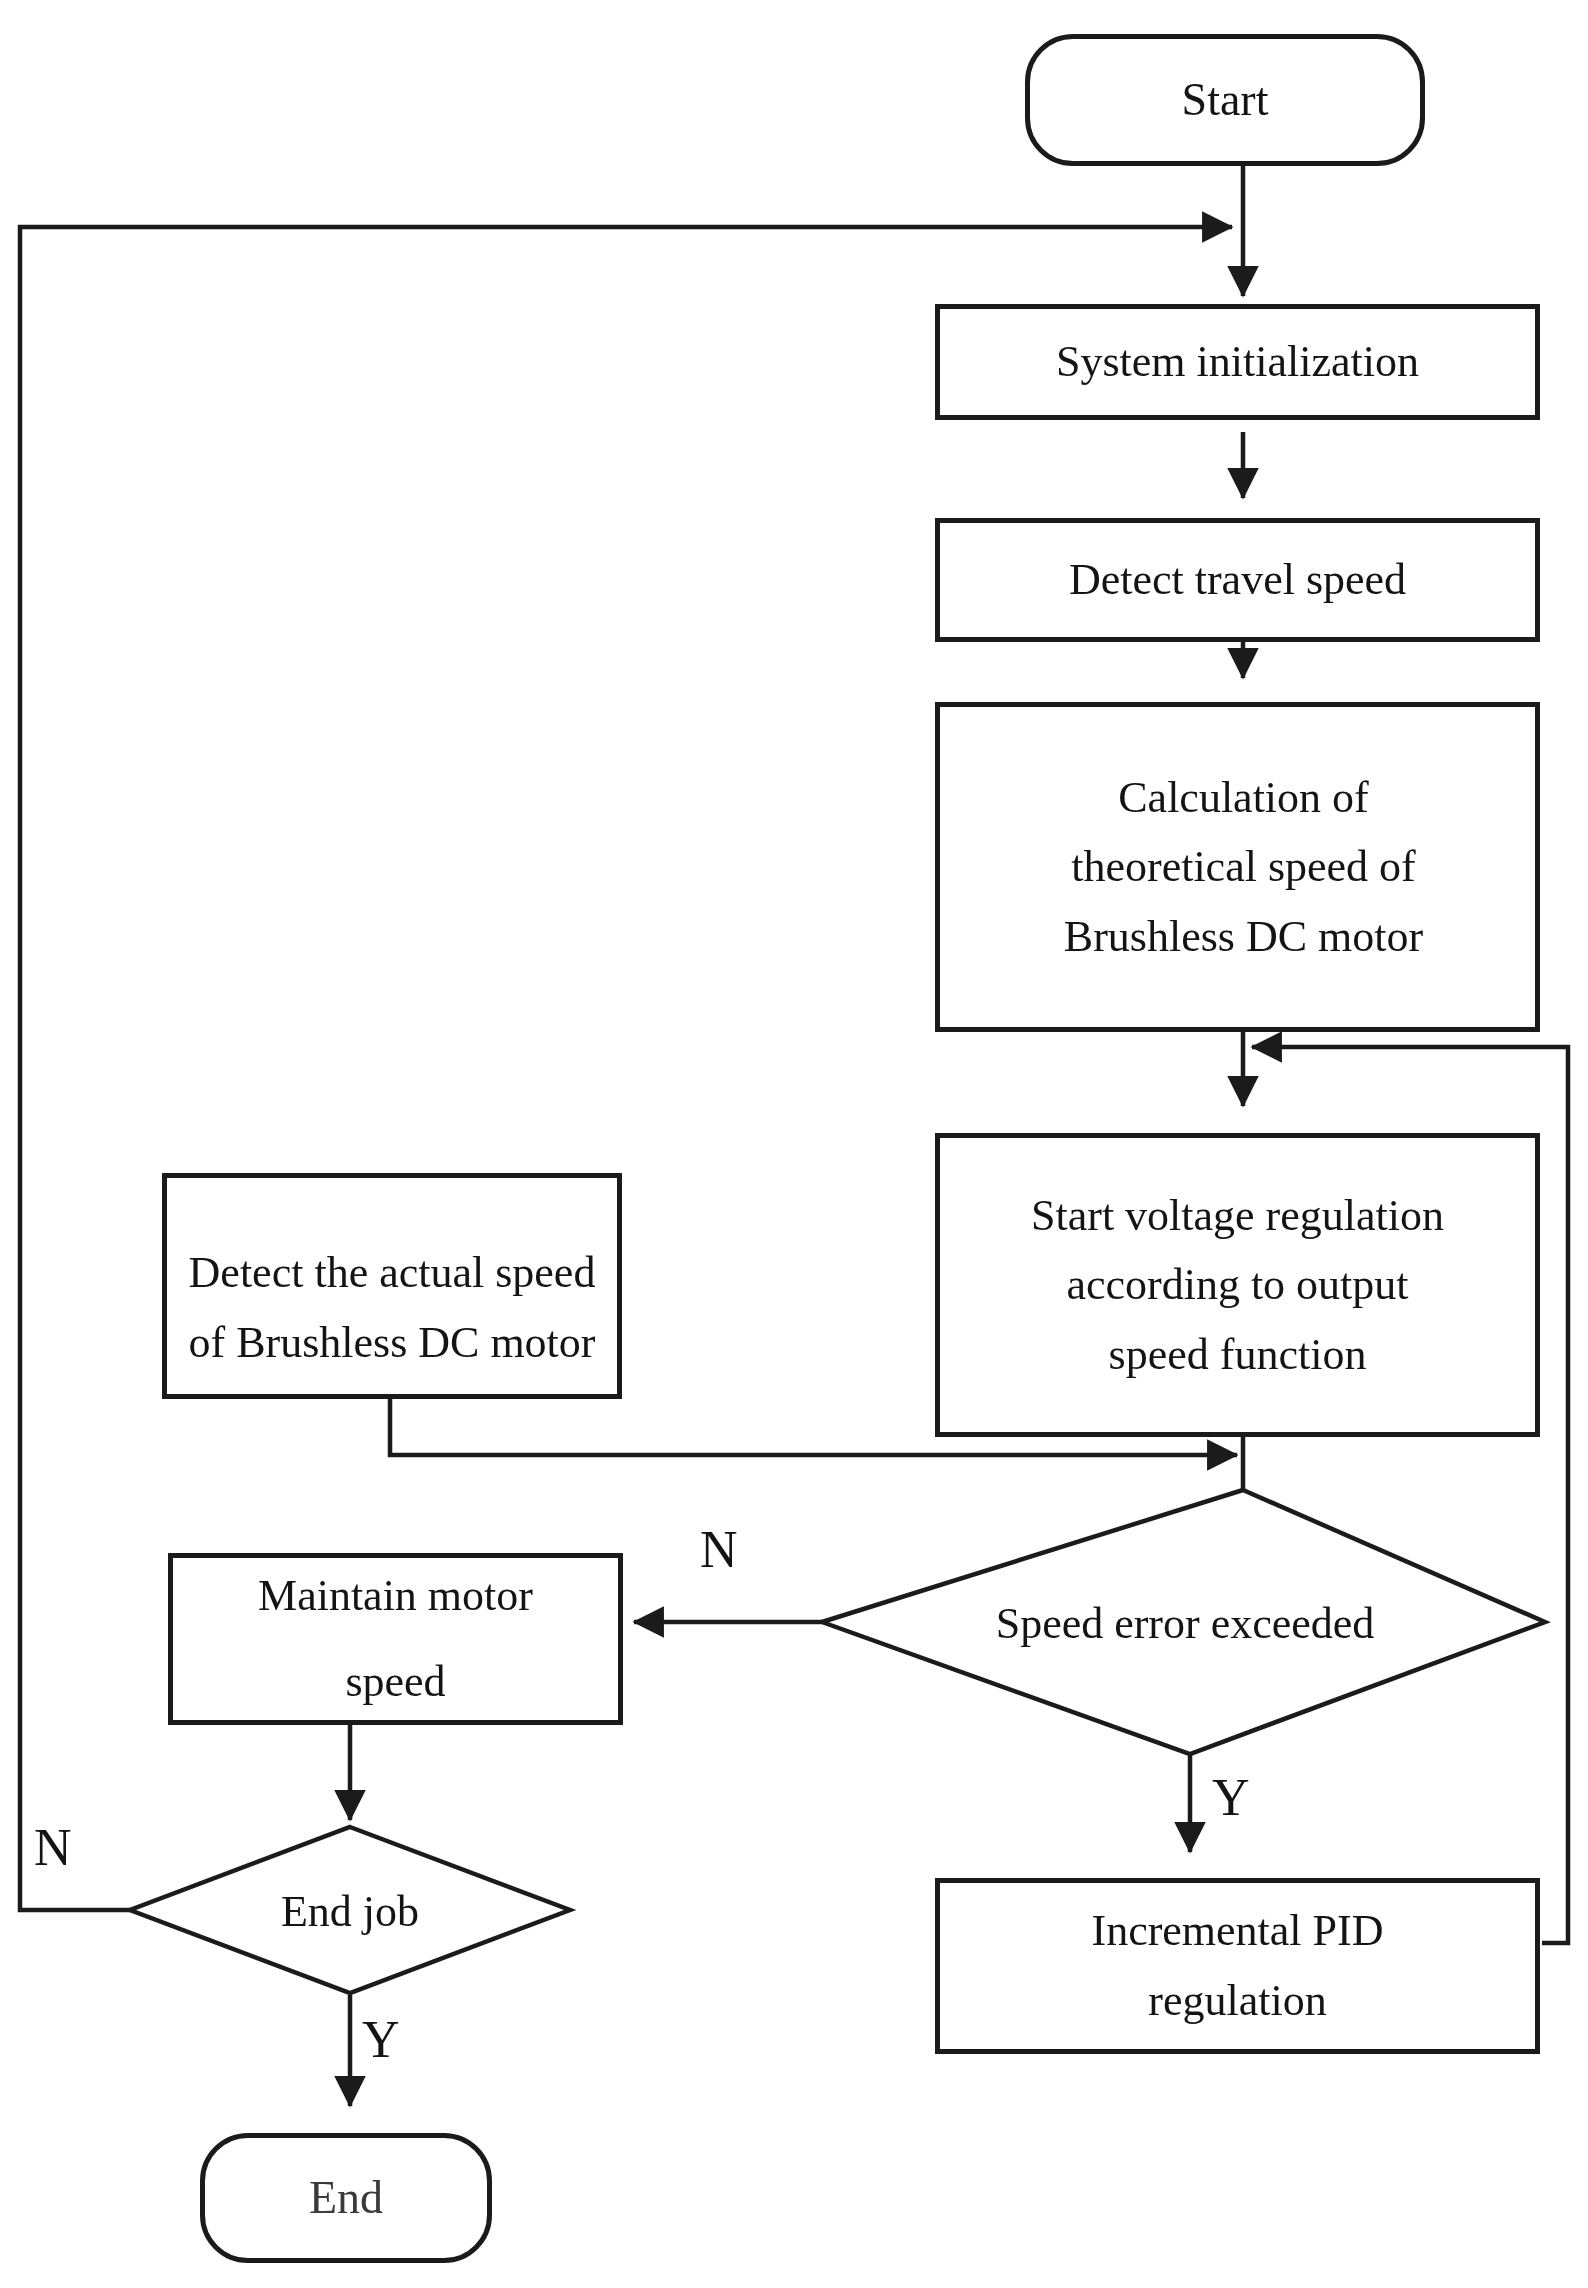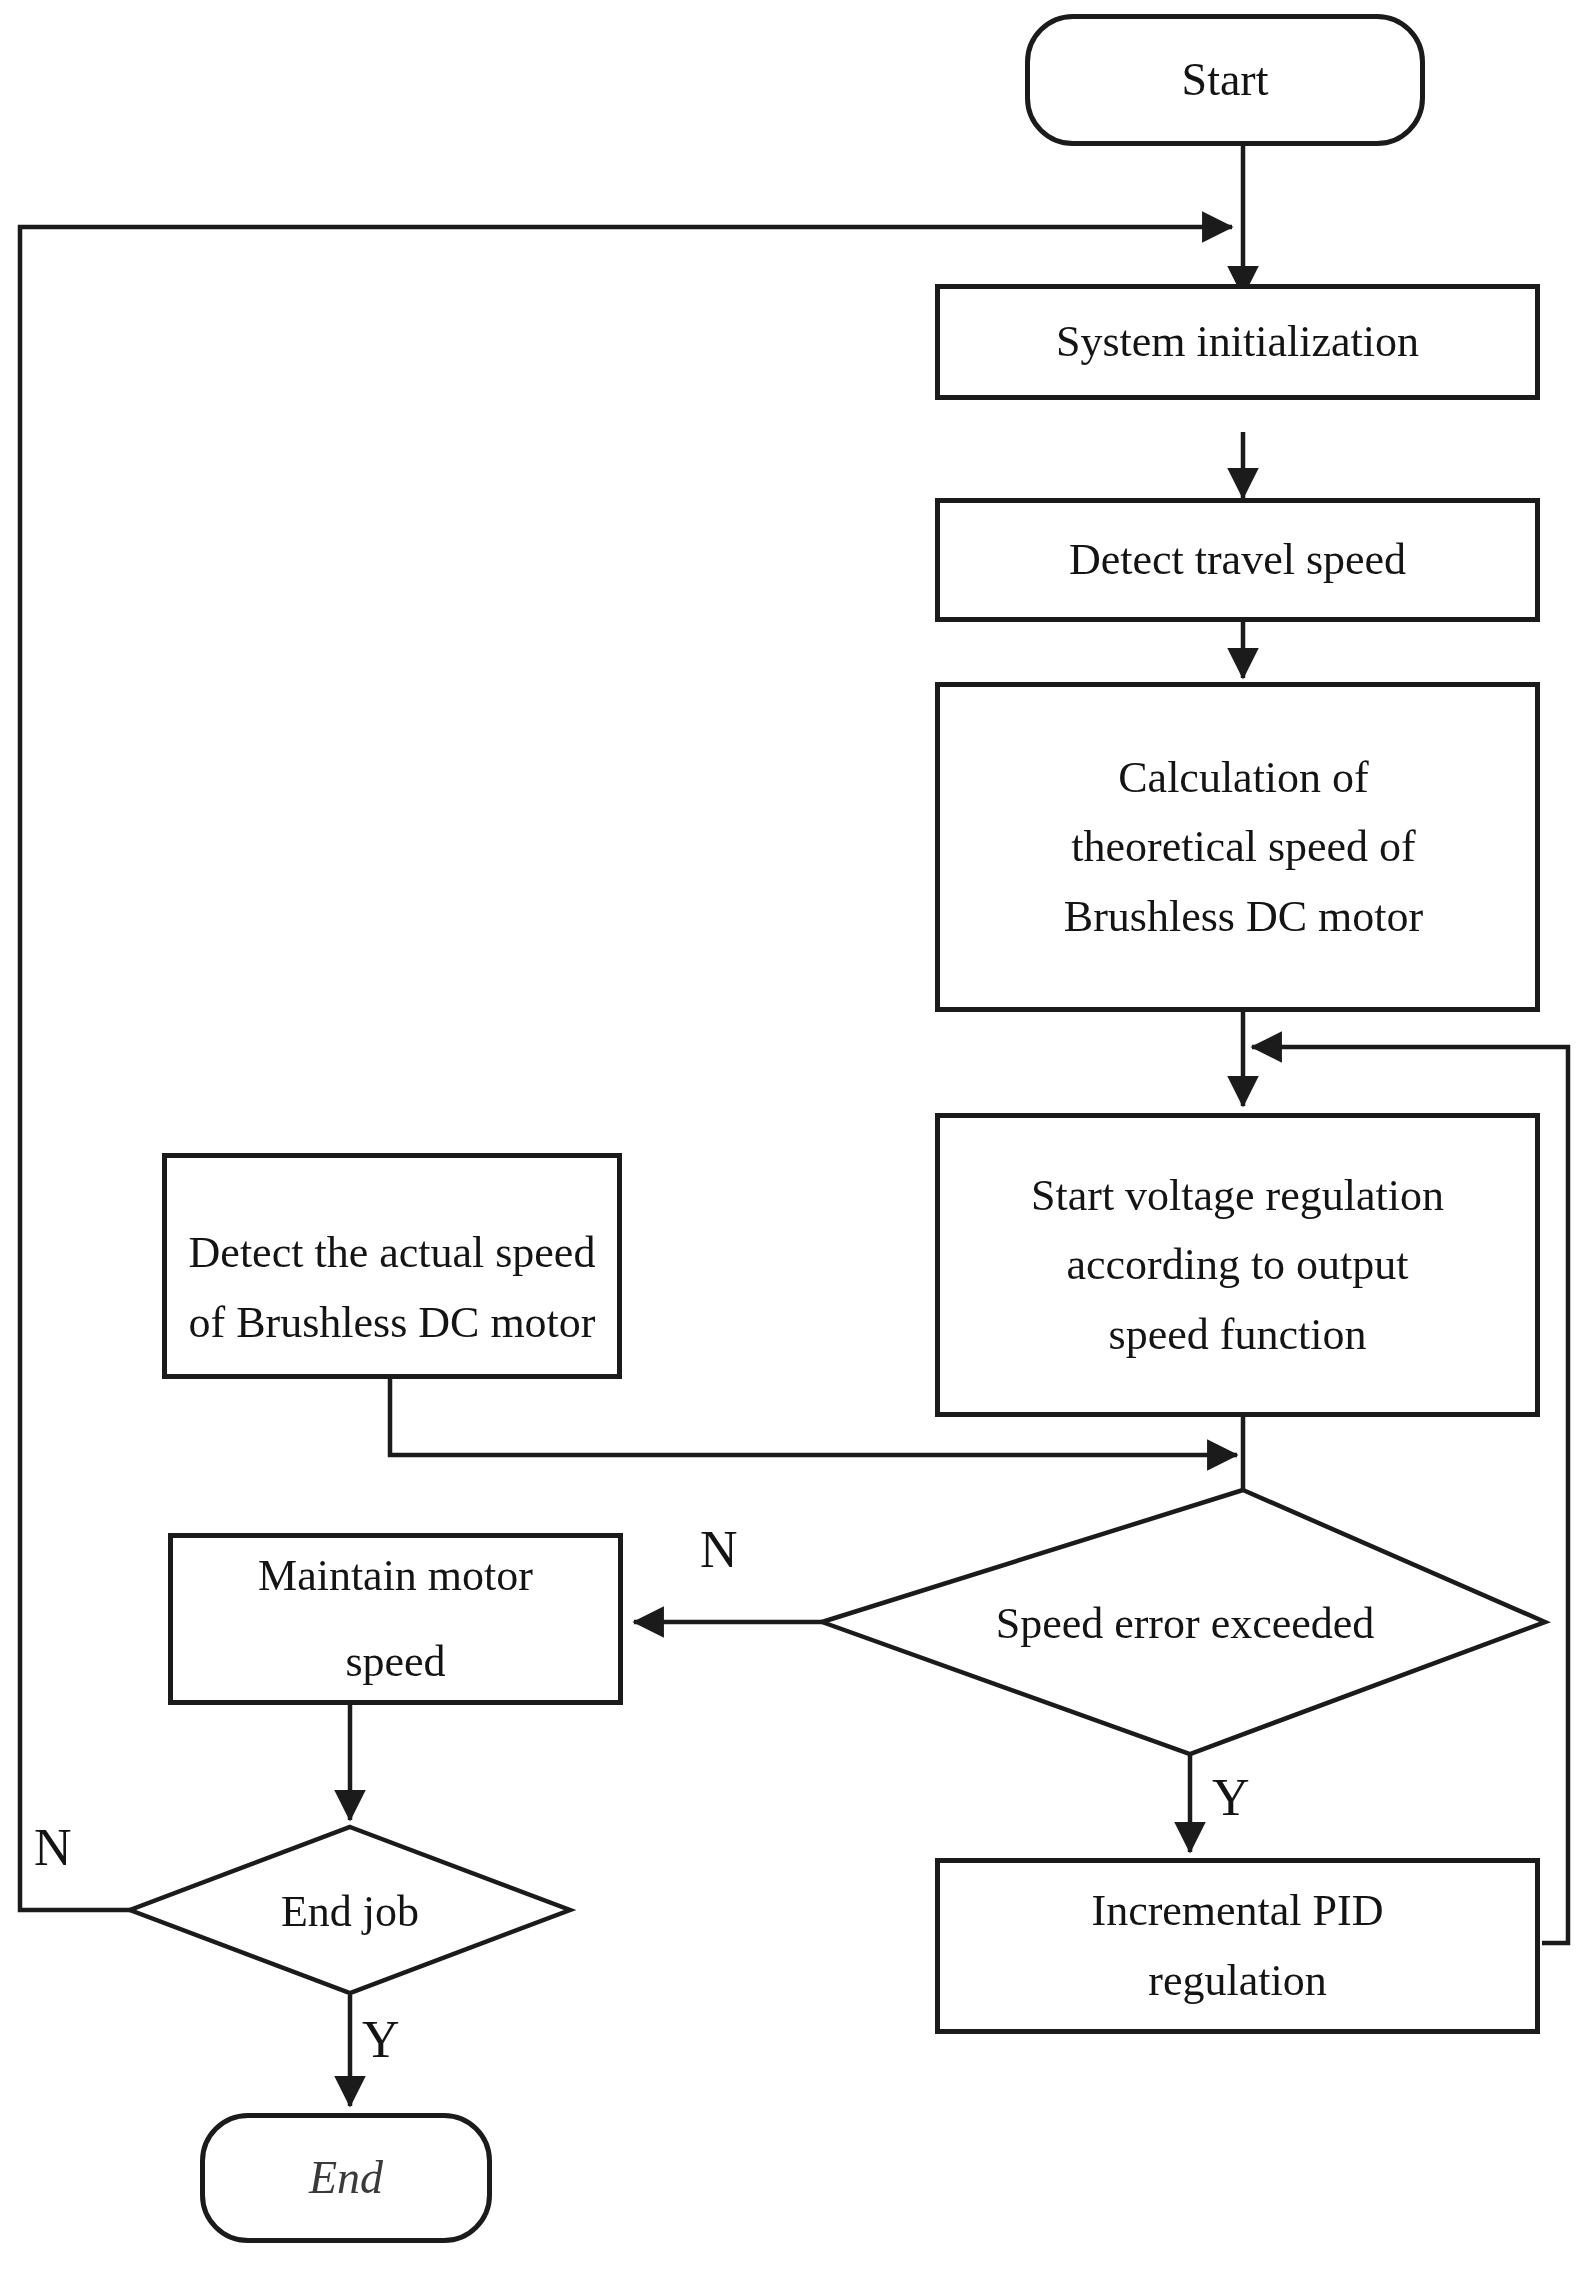--- a/index.html
+++ b/index.html
@@ -22,38 +22,39 @@
     box-sizing:border-box;
     background:#fff;
     border:5px solid var(--stroke);
     display:flex;
     flex-direction:column;
     align-items:center;
     justify-content:center;
     font-size:44px;
     line-height:1.58;
     z-index:2;
+    margin-top:20px;
   }
   .terminator{border-radius:48px;font-size:46px;}
   .dlabel{
     position:absolute;
     display:flex;
     align-items:center;
     justify-content:center;
     text-align:center;
     font-size:44px;
     z-index:3;
     background:transparent;
   }
   .branch{
     position:absolute;
     font-size:52px;
     z-index:3;
   }
-  .end-text{color:#3a3a3a;font-style:italic;}
+  .end-text{color:#3a3a3a;}
 </style>
 </head>
 <body>
 
 <div id="canvas">
 
   <svg id="wires" width="1588" height="2288" viewBox="0 0 1588 2288">
     <defs>
       <marker id="ah" viewBox="0 0 10 10" refX="9.5" refY="5" markerWidth="8" markerHeight="7" orient="auto">
         <path d="M0 0 L10 5 L0 10 z" fill="#1b1b1b"></path>

